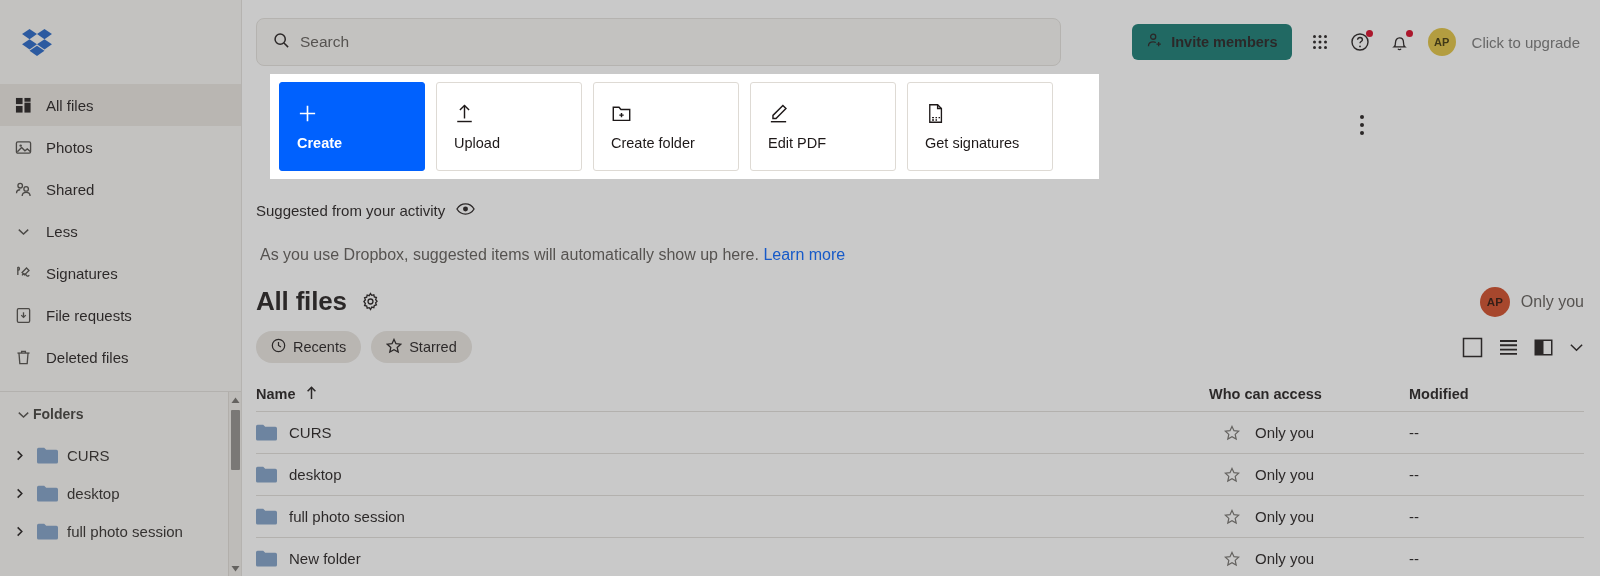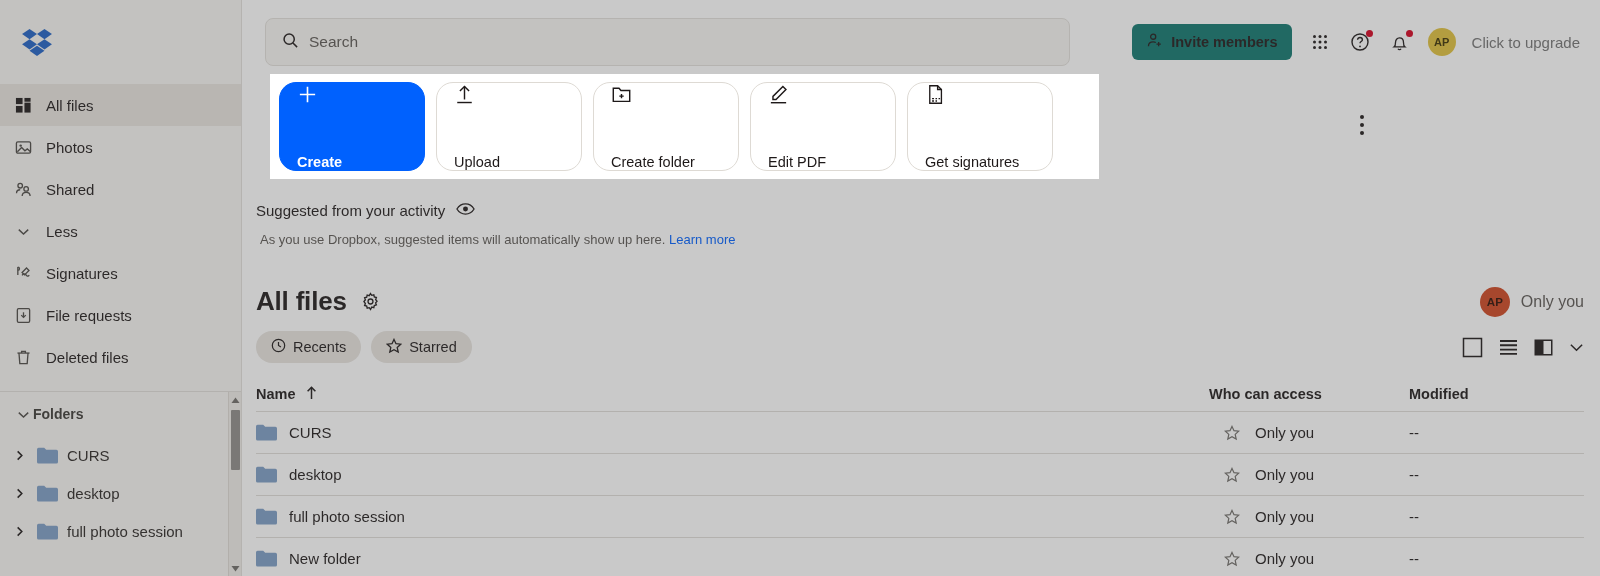--- a/index.html
+++ b/index.html
@@ -55,21 +55,21 @@
   }
   .sb-thumb { position: absolute; left: 2px; top: 18px; width: 9px; height: 60px; background: #8e8c88; border-radius: 1px; }
   .sb-arrow { position: absolute; left: 0; width: 13px; height: 13px; display: flex; align-items: center; justify-content: center; }
   .sb-arrow.up { top: 2px; }
   .sb-arrow.down { bottom: 1px; }
 
   
   .main { flex: 1; position: relative; background: #fff; min-width: 0; }
 
   .topbar { height: 84px; display: flex; align-items: center; padding: 0 16px 0 14px; gap: 14px; }
-  .search-wrap { flex: 1; max-width: 805px; margin-left: 9px; }
+  .search-wrap { flex: 1; max-width: 805px; }
   .search-box {
     height: 48px; background: #f7f5f2; border: 1px solid #e3e0db; border-radius: 8px;
     display: flex; align-items: center; gap: 10px; padding: 0 16px;
   }
   .search-box input {
     border: none; outline: none; background: transparent;
     font-family: "Liberation Sans", sans-serif; font-size: 15.5px; color: #1e1919;
     width: 100%;
   }
   .search-box input::placeholder { color: #5b5753; }
@@ -97,21 +97,21 @@
     position: absolute; left: 1108px; top: 110px;
     width: 24px; height: 30px; display: flex; flex-direction: column;
     align-items: center; justify-content: center; gap: 4px; cursor: pointer;
   }
   .kebab i { width: 4px; height: 4px; border-radius: 50%; background: #1e1919; display: block; }
 
   .suggested {
     padding: 0 0 0 14px; height: 44px; display: flex; align-items: center; gap: 11px;
     font-size: 15px; color: #1e1919;
   }
-  .empty-line { padding-left: 18px; height: 46px; display: flex; align-items: flex-start; font-size: 13px; color: #5b5753; }
+  .empty-line { padding-left: 18px; height: 46px; display: flex; align-items: center; font-size: 16px; color: #5b5753; }
   .empty-line a { color: #0061fe; text-decoration: none; }
 
   .files-head { padding: 8px 16px 0 14px; display: flex; align-items: center; }
   .files-title { font-size: 26px; font-weight: bold; color: #1e1919; letter-spacing: -0.2px; }
   .gear-btn { margin-left: 14px; cursor: pointer; display: flex; }
   .owner-chip { margin-left: auto; display: flex; align-items: center; gap: 11px; }
   .avatar-red {
     width: 30px; height: 30px; border-radius: 50%; background: #cf4520;
     display: flex; align-items: center; justify-content: center;
     font-size: 11.5px; font-weight: bold; color: #2b0c00;
@@ -152,22 +152,22 @@
   .action-panel {
     position: absolute; left: 270px; top: 74px;
     width: 829px; height: 105px;
     background: #ffffff;
     padding: 8px 9px;
     display: flex; gap: 11px;
     z-index: 5;
   }
   .acard {
     width: 146px; height: 89px;
-    border: 1px solid #dedad4; border-radius: 17px; background: #fff;
-    display: flex; flex-direction: column; justify-content: space-between;
+    border: 1px solid #dedad4; border-radius: 3px; background: #fff;
+    display: flex; flex-direction: column; justify-content: center;
     padding-left: 17px; gap: 11px; cursor: pointer;
   }
   .acard.primary { background: #0061fe; border-color: #0061fe; }
   .acard .ac-ico { height: 22px; display: flex; align-items: center; }
   .acard .ac-label { font-size: 14.5px; color: #1e1919; white-space: nowrap; }
   .acard.primary .ac-label { color: #fff; font-weight: bold; }
 </style>
 </head>
 <body>
 

